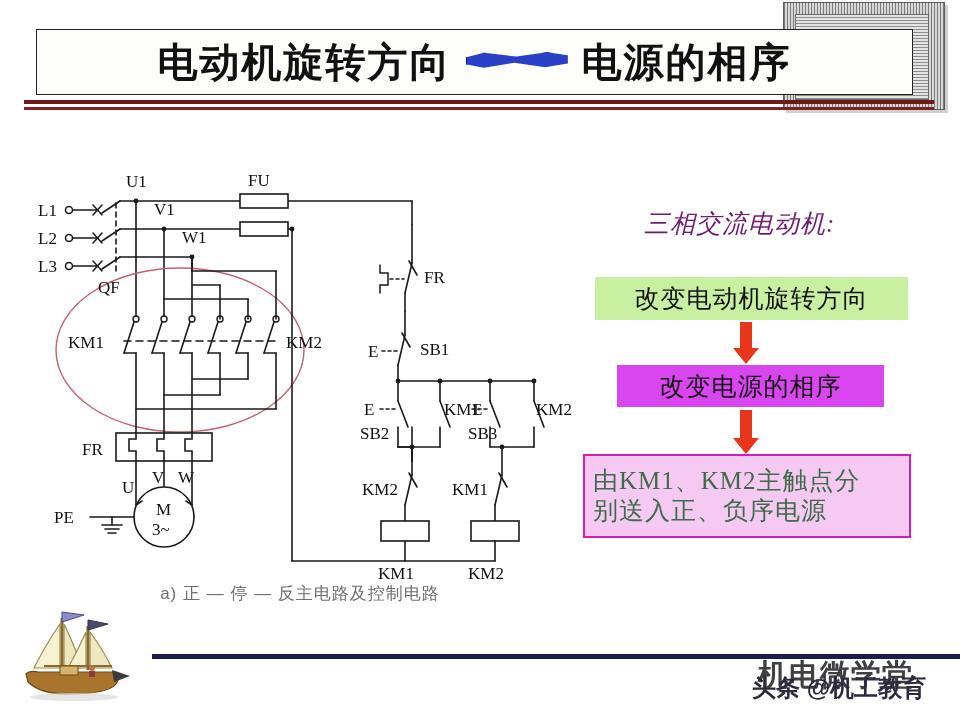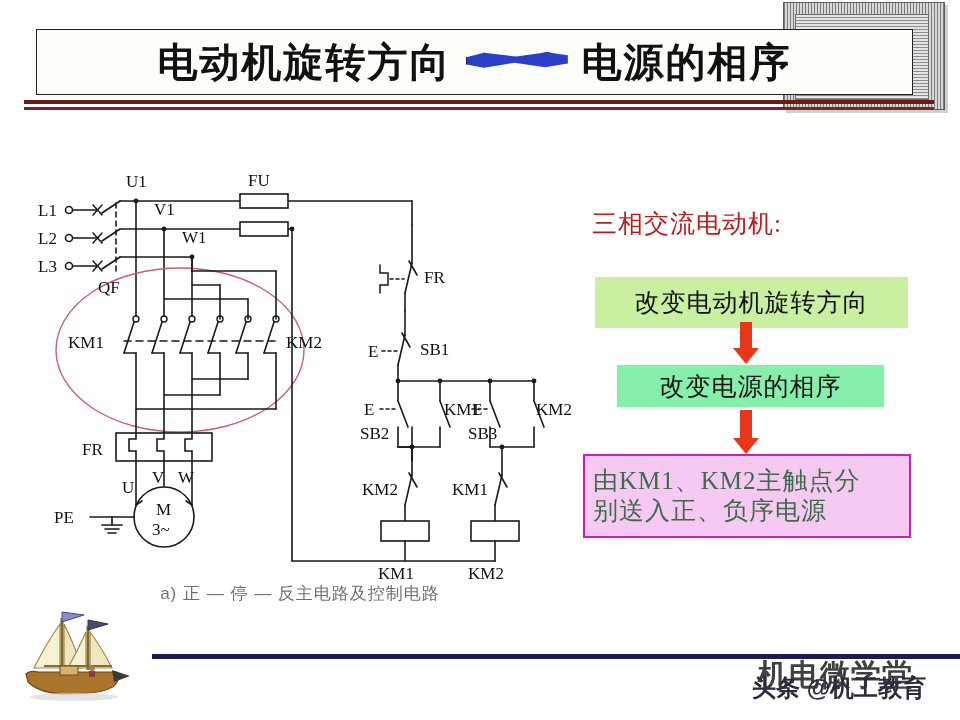--- a/index.html
+++ b/index.html
@@ -113,51 +113,52 @@
     font-size: 17px;
     color: #6f6f6f;
     letter-spacing: 1px;
     font-family: Liberation Sans, sans-serif;
     margin-top: 16px;
   }
 
   
   .rp-heading {
     position: absolute;
-    left: 592px;
+    left: 644px;
     top: 207px;
     font-size: 25px;
-    color: #b91c1c;
+    color: #701a75;
     letter-spacing: 1px;
     font-family: "Liberation Serif", "DejaVu Serif", serif;
+    font-style: italic;
   }
   .box {
     position: absolute;
     box-sizing: border-box;
     display: flex;
     align-items: center;
     justify-content: center;
     font-family: "Liberation Serif", "DejaVu Serif", serif;
   }
   .box-green {
     left: 595px;
     top: 277px;
     width: 313px;
-    height: 51px;
+    height: 43px;
     background: #c9f0a0;
     font-size: 25px;
     color: #111;
     letter-spacing: 1px;
   }
   .box-orange {
     left: 617px;
     top: 365px;
     width: 267px;
     height: 42px;
-    background: #86efac;
+    background: #d946ef;
     font-size: 25px;
     color: #111;
     letter-spacing: 1px;
   }
   .box-pink {
     left: 583px;
     top: 454px;
     width: 328px;
     height: 84px;
     background: #f6c9f2;

